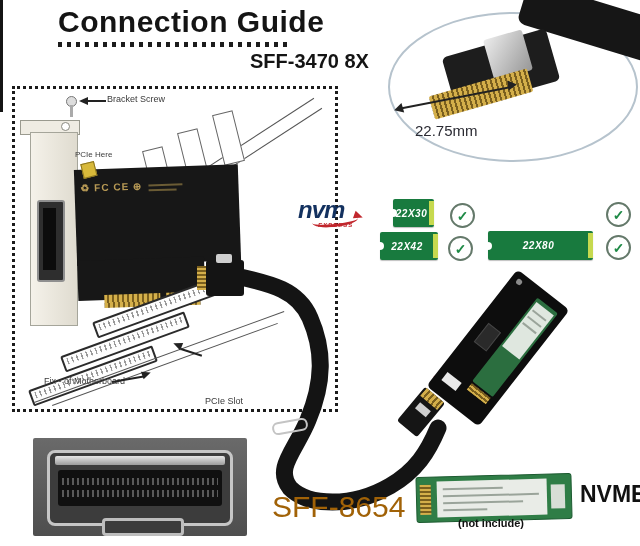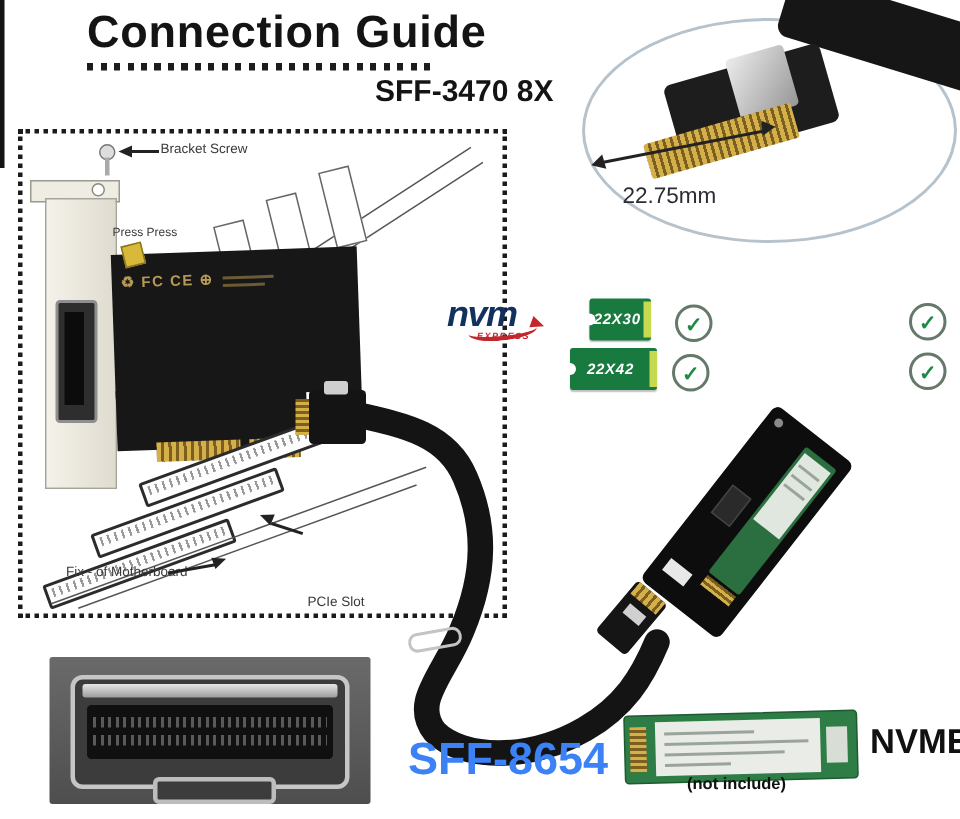--- a/index.html
+++ b/index.html
@@ -79,21 +79,21 @@
   <div class="slot" style="left:31px;top:390px;width:128px;">
       <div class="pins"></div>
     </div>
   <div class="diag" style="left:34px;top:402px;width:266px;transform:rotate(-20deg);"></div>
   <div class="diag" style="left:52px;top:405px;width:240px;transform:rotate(-20deg);"></div>
 
   <div class="lbl-sm" style="left:107px;top:94px;">Bracket Screw</div>
   <div class="abs" style="left:79px;top:97px;width:0;height:0;border-right:9px solid #222;border-top:4px solid transparent;border-bottom:4px solid transparent;"></div>
   <div class="mline" style="left:88px;top:100px;width:18px;height:1.5px;"></div>
 
-  <div class="lbl-sm" style="left:75px;top:150px;font-size:8px;">Press Press</div>
+  <div class="lbl-sm" style="left:75px;top:150px;font-size:8px;">PCIe Here</div>
 
   <div class="lbl-sm" style="left:205px;top:352px;margin-top:44px;">PCIe Slot</div>
   <div class="mline" style="left:181px;top:348px;width:22px;height:1.5px;transform:rotate(18deg);transform-origin:left center;"></div>
   <div class="abs" style="left:173px;top:341px;width:0;height:0;border-right:9px solid #222;border-top:4px solid transparent;border-bottom:4px solid transparent;transform:rotate(22deg);"></div>
 
   <div class="lbl-sm" style="left:44px;top:376px;">Fix - of Motherboard</div>
   <div class="mline" style="left:112px;top:381px;width:32px;height:1.5px;transform:rotate(-10deg);transform-origin:left center;"></div>
   <div class="abs" style="left:142px;top:370px;width:0;height:0;border-left:9px solid #222;border-top:4px solid transparent;border-bottom:4px solid transparent;transform:rotate(-20deg);"></div>
 
   <svg width="640" height="546" style="position:absolute;left:0;top:0;pointer-events:none;">
@@ -151,34 +151,39 @@
 
   <div class="chip" style="left:380px;top:232px;width:58px;height:28px;">
     <div class="notch"></div>
     <span class="lbl">22X42</span>
     <div class="edge"></div>
   </div>
   <div class="check" style="left:448px;top:236px;">
       <span>✓</span>
     </div>
 
+  <div class="chip" style="left:488px;top:231px;width:105px;height:29px;">
+    <div class="notch"></div>
+    <span class="lbl">22X80</span>
+    <div class="edge"></div>
+  </div>
   <div class="check" style="left:606px;top:235px;">
       <span>✓</span>
     </div>
 
   <div class="abs" style="left:33px;top:438px;width:214px;height:98px;background:linear-gradient(180deg,#6a6a6a,#4e4e4e);border-radius:2px;">
     <div style="position:absolute;left:14px;top:12px;width:180px;height:70px;border:3px solid #c6c6c6;background:#3c3c3c;border-radius:8px;"></div>
     <div style="position:absolute;left:22px;top:18px;width:170px;height:9px;background:linear-gradient(#e6e6e6,#9c9c9c);border-radius:2px;"></div>
     <div style="position:absolute;left:25px;top:32px;width:164px;height:36px;background:#101010;border-radius:3px;"></div>
     <div style="position:absolute;left:29px;top:40px;width:156px;height:7px;background:repeating-linear-gradient(90deg,#5a5a5a 0 2px,#111 2px 5px);"></div>
     <div style="position:absolute;left:29px;top:52px;width:156px;height:7px;background:repeating-linear-gradient(90deg,#5a5a5a 0 2px,#111 2px 5px);"></div>
     <div style="position:absolute;left:69px;top:80px;width:76px;height:12px;border:3px solid #bdbdbd;background:#3c3c3c;border-radius:4px;"></div>
   </div>
 
-  <div class="abs" style="left:272px;top:490px;font-size:30px;font-weight:700;color:#3b82f6;">SFF-8654</div>
+  <div class="abs" style="left:272px;top:490px;font-size:30px;font-weight:400;color:#a16207;">SFF-8654</div>
 
 
   <div class="abs" style="left:416px;top:475px;width:154px;height:44px;background:#2f7d46;border:1px solid #1d5b31;border-radius:3px;transform:rotate(-1.5deg);">
     <div class="goldv" style="position:absolute;left:3px;top:7px;width:11px;height:30px;"></div>
     <div style="position:absolute;left:20px;top:4px;width:110px;height:36px;background:#e9ece7;"></div>
     <div style="position:absolute;left:26px;top:11px;width:60px;height:2px;background:#9aa49a;"></div>
     <div style="position:absolute;left:26px;top:18px;width:96px;height:2px;background:#9aa49a;"></div>
     <div style="position:absolute;left:26px;top:25px;width:80px;height:2px;background:#9aa49a;"></div>
     <div style="position:absolute;left:26px;top:32px;width:44px;height:2px;background:#9aa49a;"></div>
     <div style="position:absolute;left:134px;top:10px;width:14px;height:24px;background:#d8ded6;"></div>

